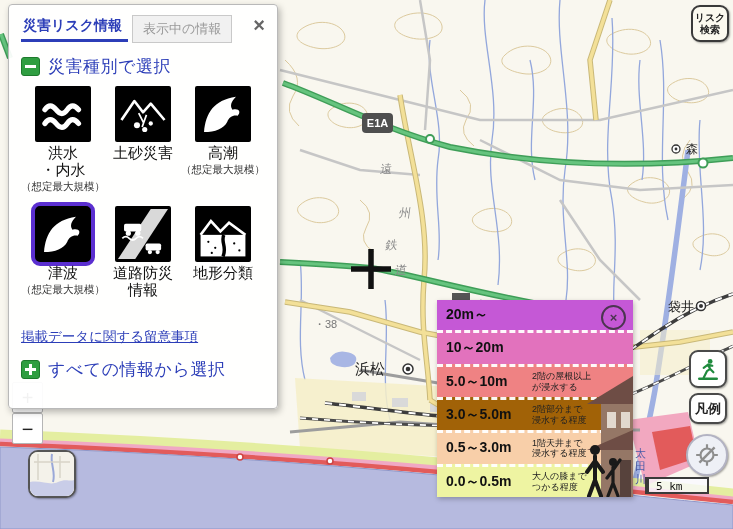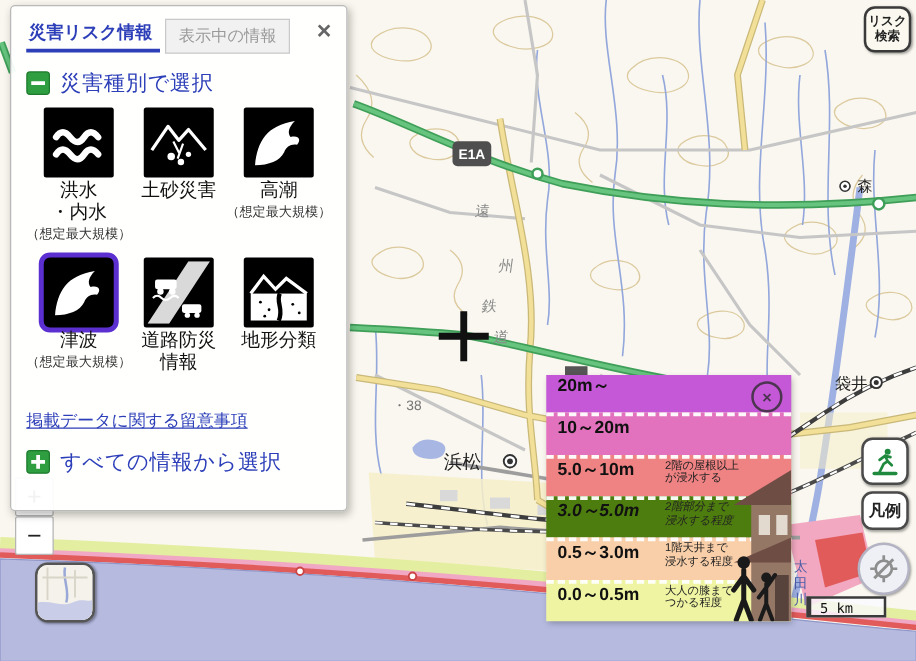--- a/index.html
+++ b/index.html
@@ -40,21 +40,21 @@
     display:flex;align-items:center;justify-content:center;margin-bottom:3px;}
   .iconbox.selected{border:4px solid #5b2fd0;border-radius:9px;margin:-4px -4px -1px -4px;}
   .cell .lbl{font-size:15px;color:#111;text-align:center;white-space:pre-line;line-height:1.12;}
   .cell .sub{font-size:10.5px;color:#333;margin-top:1px;white-space:nowrap;}
   .note-link{display:inline-block;margin-top:2px;font-size:13.5px;color:#2c3eb8;
     text-decoration:underline;cursor:pointer;}
 
   
   .legend{position:absolute;left:437px;top:300px;width:196px;height:197px;z-index:2;
     display:flex;flex-direction:column;box-shadow:1px 2px 5px rgba(0,0,0,.25);}
-  .lrow{flex:1;display:flex;align-items:flex-start;padding-left:9px;position:relative;}
+  .lrow{flex:1;display:flex;align-items:center;padding-left:9px;position:relative;}
   .lrow + .lrow{border-top:3px dashed rgba(255,255,255,.95);}
   .lrow .range{font-size:14px;font-weight:bold;color:#111;width:86px;flex:0 0 auto;}
   .lrow .desc{font-size:9px;color:#222;line-height:1.2;white-space:pre-line;}
   .legend-close{position:absolute;right:7px;top:5px;width:25px;height:25px;z-index:4;
     border:2.5px solid #4b3550;border-radius:50%;background:transparent;color:#4b3550;
     font-size:13px;font-weight:bold;line-height:20px;text-align:center;padding:0;}
   .legend-art{position:absolute;left:0;top:0;z-index:3;pointer-events:none;}
 
   
   .sq-btn{position:absolute;background:#fbf9ef;border:2px solid #3a3a3a;border-radius:9px;
@@ -349,21 +349,21 @@
     </div>
     <div class="lrow" style="background-color: rgb(226, 114, 189);">
       <span class="range">10～20m</span>
       <span class="desc"></span>
     </div>
     <div class="lrow" style="background-color: rgb(239, 130, 131);">
       <span class="range">5.0～10m</span>
       <span class="desc">2階の屋根以上
 が浸水する</span>
     </div>
-    <div class="lrow" style="background-color: #4d7c0f; font-style: italic;">
+    <div class="lrow" style="background-color: #a16207;">
       <span class="range">3.0～5.0m</span>
       <span class="desc">2階部分まで
 浸水する程度</span>
     </div>
     <div class="lrow" style="background-color: rgb(248, 207, 169);">
       <span class="range">0.5～3.0m</span>
       <span class="desc">1階天井まで
 浸水する程度</span>
     </div>
     <div class="lrow" style="background-color: rgb(238, 244, 162);">

